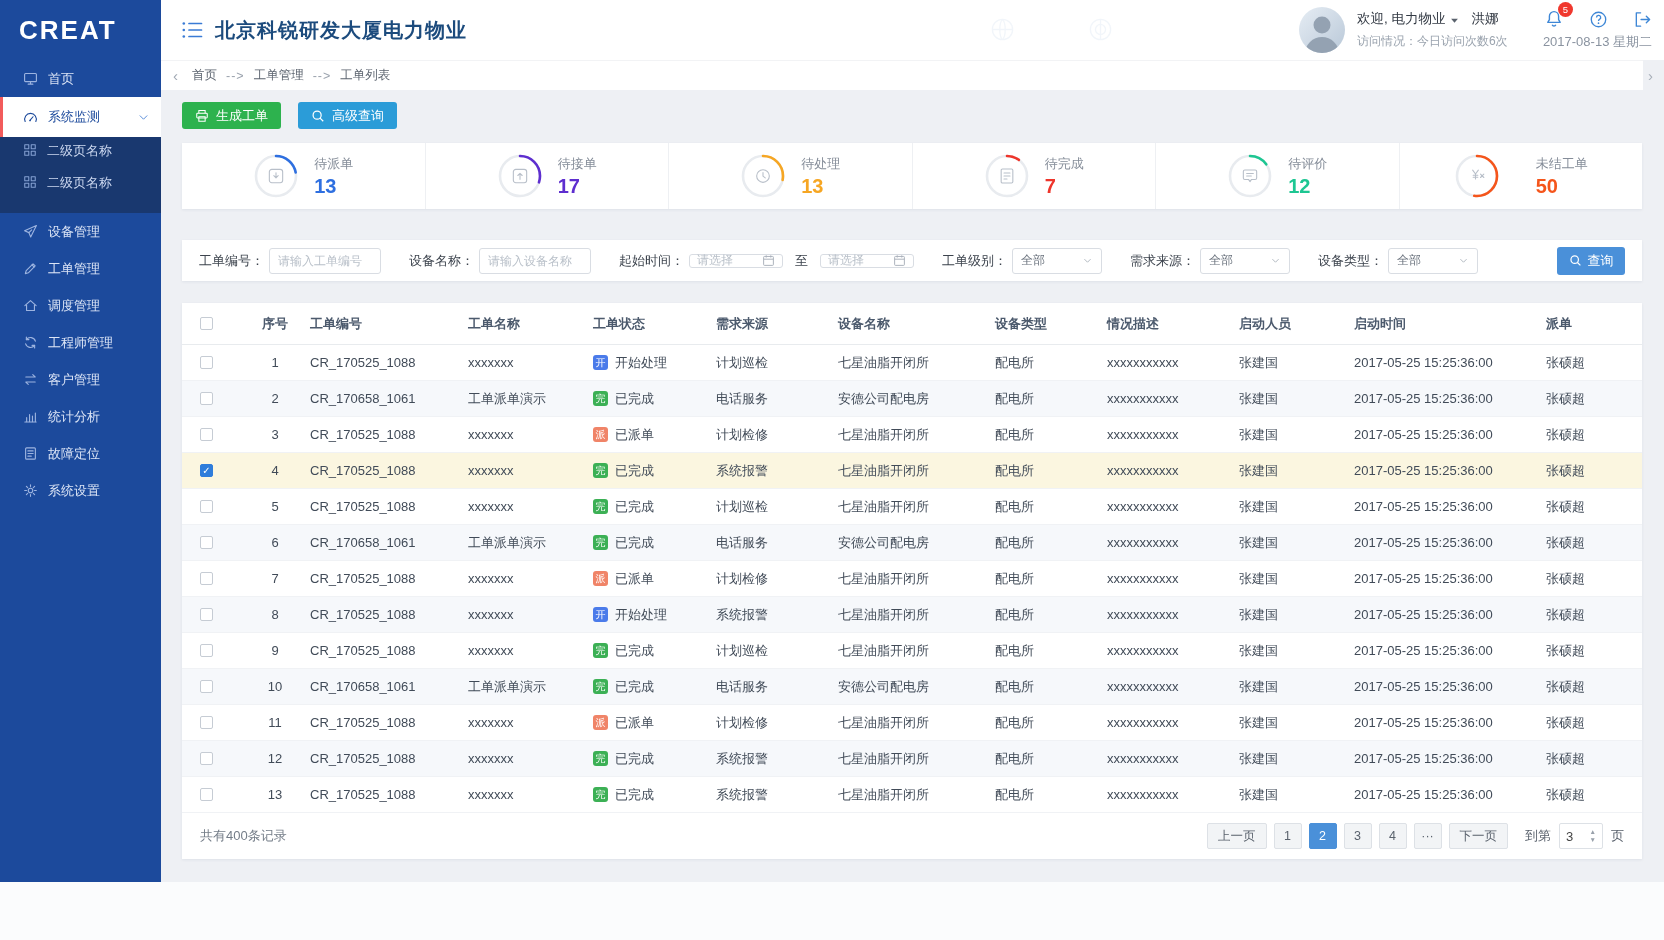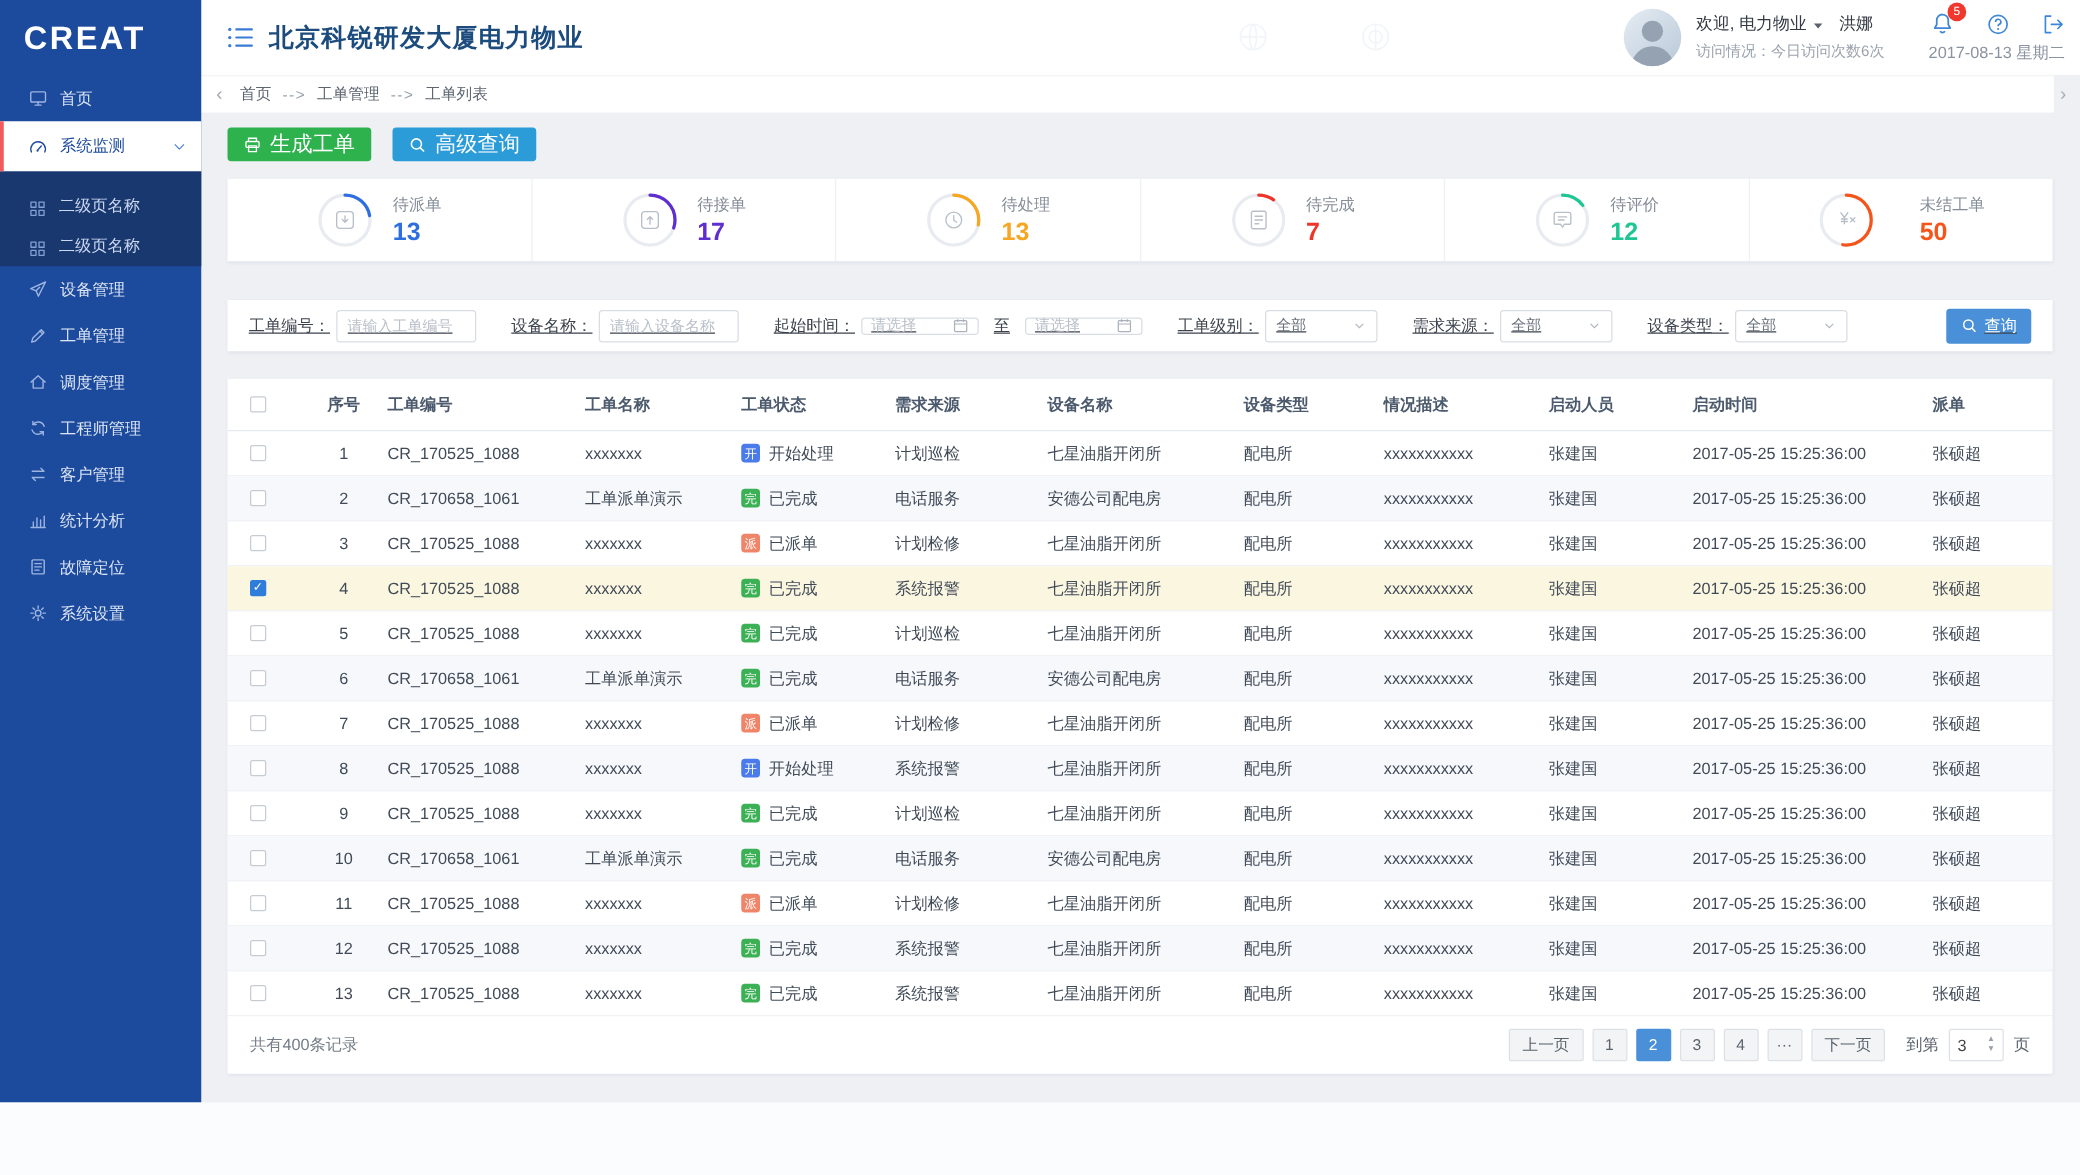--- a/index.html
+++ b/index.html
@@ -13,21 +13,21 @@
   .sidebar { position: absolute; left: 0; top: 0; width: 161px; height: 882px; background: #1c4a9c; z-index: 6; }
   .logo { height: 60px; display: flex; align-items: center; padding-left: 19px; color: #fff;
           font-size: 26px; font-weight: bold; letter-spacing: 2px; }
   .nav-item { height: 37px; display: flex; align-items: center; gap: 10px; padding-left: 22px;
               color: #dce5f6; font-size: 13px; cursor: pointer; position: relative; }
   .nav-item .icon { width: 16px; height: 16px; display: flex; align-items: center; justify-content: center; color: #9db4e0; }
   .nav-item.active { background: #fff; color: #1c4a9c; height: 40px; border-left: 3px solid #f25b5b; padding-left: 19px; }
   .nav-item.active .icon { color: #1c4a9c; }
   .nav-item .chev { position: absolute; right: 12px; color: #3a77d2; display: flex; }
   .submenu { background: #19386f; padding: 5px 0 7px; }
-  .sub-item { height: 32px; display: flex; align-items: flex-end; gap: 10px; padding-left: 22px;
+  .sub-item { height: 32px; display: flex; align-items: flex-start; gap: 10px; padding-left: 22px;
               color: #ccd8f0; font-size: 13px; cursor: pointer; }
   .sub-item .icon { width: 15px; height: 15px; color: #84a0d2; display: flex; align-items: center; justify-content: center; }
 
   
   .topbar { position: absolute; left: 161px; top: 0; width: 1503px; height: 60px; background: #fff; }
   .menu-toggle { position: absolute; left: 21px; top: 21px; color: #3a7bd5; cursor: pointer; display: flex; }
   .page-title { position: absolute; left: 54px; top: 17px; margin: 0; font-size: 20px; color: #1c4b7d;
                 font-weight: bold; letter-spacing: 1px; }
   .ghost { position: absolute; top: 16px; opacity: .55; }
   .user-cluster { position: absolute; right: 12px; top: 0; height: 60px; display: flex; align-items: center; }
@@ -51,37 +51,37 @@
                     border-top: 1px solid #f2f3f5; display: flex; align-items: center; font-size: 12.5px; color: #6b7482; }
   .bc-back { margin-left: 12px; color: #a0a8b3; font-size: 15px; cursor: pointer; }
   .crumbs { margin-left: 14px; display: flex; align-items: center; }
   .crumb { color: #5d6570; cursor: pointer; }
   .crumb-sep { margin: 0 9px; color: #9aa2ad; letter-spacing: 1px; }
   .collapse-chev { position: absolute; left: 1648px; top: 67px; color: #a7aeb8; font-size: 15px; cursor: pointer; z-index: 7; }
 
   
   .content { position: absolute; left: 182px; top: 90px; width: 1460px; }
   .actions { margin-top: 12px; display: flex; gap: 17px; }
-  .btn { height: 27px; border: none; border-radius: 3px; color: #fff; font-size: 17px; display: flex;
+  .btn { height: 27px; border: none; border-radius: 3px; color: #fff; font-size: 13px; display: flex;
          align-items: center; gap: 7px; padding: 0 13px; cursor: pointer; font-family: inherit; }
   .btn.green { background: #2db24e; }
   .btn.blue  { background: #2b9cd8; }
 
   .stats { margin-top: 14px; height: 66px; background: #fff; box-shadow: 0 1px 3px rgba(20,40,80,.07); display: flex; }
   .stat-card { flex: 1; display: flex; align-items: center; justify-content: center; gap: 15px;
                border-right: 1px solid #eef0f3; cursor: pointer; }
   .stat-card:last-child { border-right: none; gap: 36px; }
   .stat-card.active { background: #f4f5f8; }
   .ring { position: relative; width: 46px; height: 46px; flex: none; }
   .ring .icon { position: absolute; inset: 0; display: flex; align-items: center; justify-content: center; color: #b8bfc9; }
   .stat-text .lbl { font-size: 13px; color: #858d99; }
   .stat-text .val { font-size: 20px; font-weight: bold; margin-top: 2px; }
 
   .filterbar { margin-top: 31px; height: 41px; background: #fff; box-shadow: 0 1px 3px rgba(20,40,80,.07);
-               display: flex; align-items: center; padding: 0 17px; font-size: 13px; color: #3c434d; text-decoration: underline; }
+               display: flex; align-items: center; padding: 0 17px; font-size: 13px; color: #3c434d; }
   .fgroup { display: flex; align-items: center; margin-right: 28px; white-space: nowrap; }
   .fgroup label { margin-right: 5px; }
   .tinput { width: 112px; height: 26px; border: 1px solid #d9dde3; border-radius: 3px; padding: 0 8px;
             font-size: 12px; color: #555; font-family: inherit; outline: none; }
   .tinput::placeholder { color: #b9c0c9; }
   .datebox { width: 94px; height: 14px; border: 1px solid #d9dde3; border-radius: 3px; display: flex;
              align-items: center; justify-content: space-between; padding: 0 7px; color: #b9c0c9;
              font-size: 12px; cursor: pointer; background: #fff; }
   .datebox .cal { color: #aab1bb; display: flex; }
   .to-label { margin: 0 12px; color: #3c434d; }

